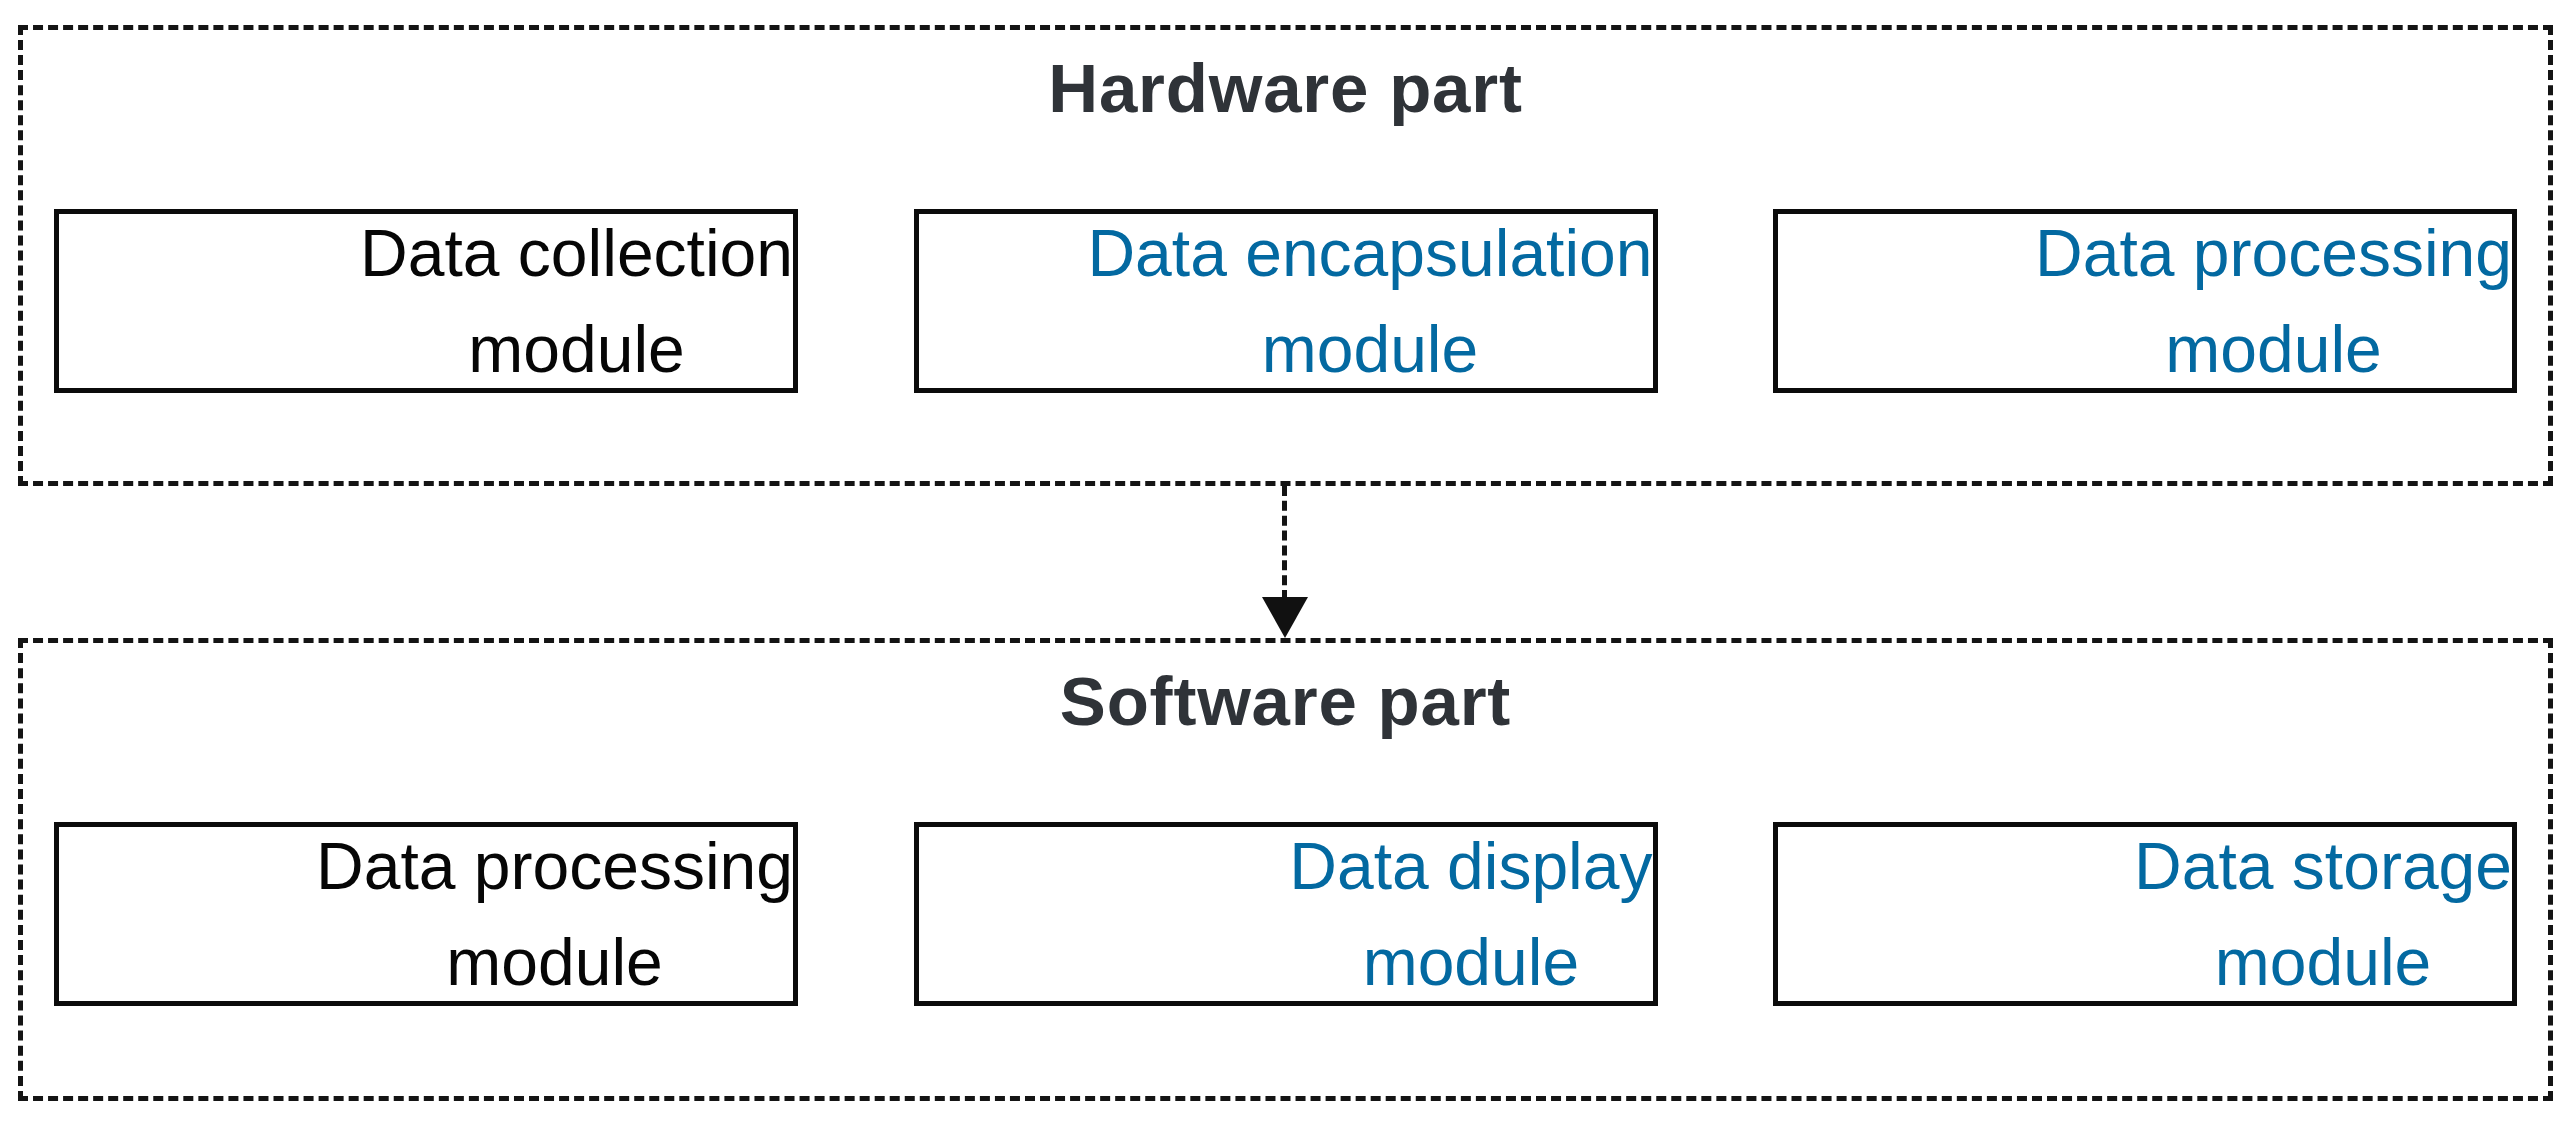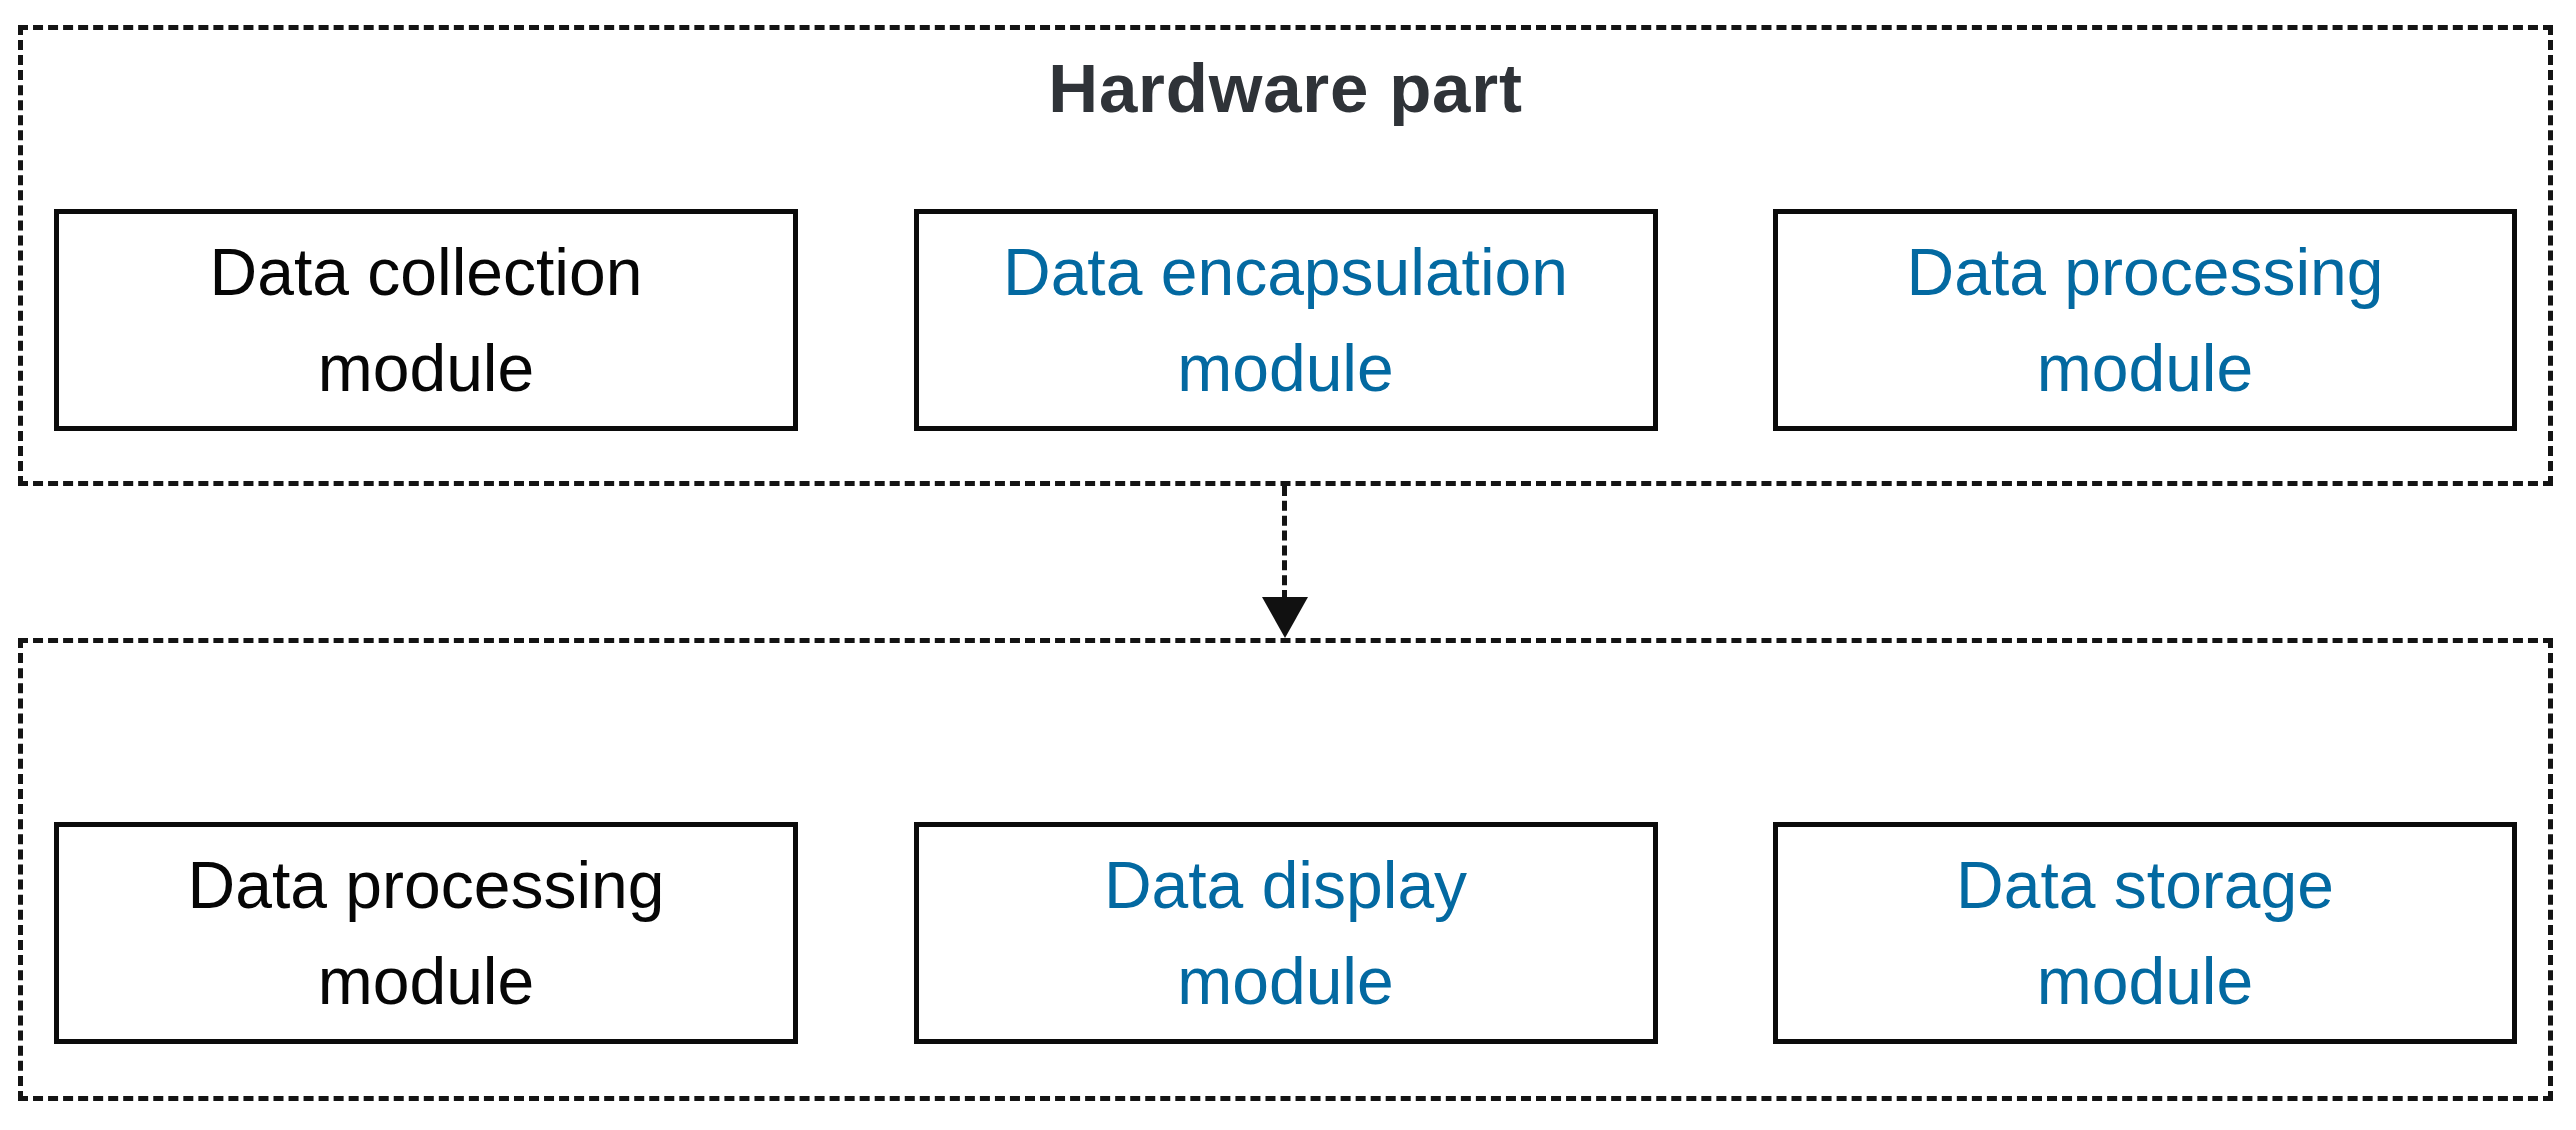--- a/index.html
+++ b/index.html
@@ -43,27 +43,27 @@
     position: absolute;
     left: 31px;
     right: 31px;
     top: 179px;
     display: flex;
     justify-content: space-between;
   }
 
   .module-box {
     width: 744px;
-    height: 222px;
+    height: 184px;
     border: 5.8px solid #0b0b0b;
     box-sizing: border-box;
     background: #ffffff;
     display: flex;
     align-items: center;
-    justify-content: center;
+    justify-content: flex-end;
   }
 
   .box-label {
     font-size: 66px;
     line-height: 96px;
     text-align: center;
     white-space: pre-line;
     color: #0369a1;
   }
   .module-box.primary .box-label { color: #060606; }
@@ -106,20 +106,21 @@
       <span class="box-label">Data processing
 module</span>
     </div>
   </div>
 </div>
 
 <div class="arrow-line"></div>
 <div class="arrow-head"></div>
 
 <div class="section software">
+  <div class="section-title">Software part</div>
   <div class="box-row">
     <div class="module-box primary">
       <span class="box-label">Data processing
 module</span>
     </div>
     <div class="module-box">
       <span class="box-label">Data display
 module</span>
     </div>
     <div class="module-box">

